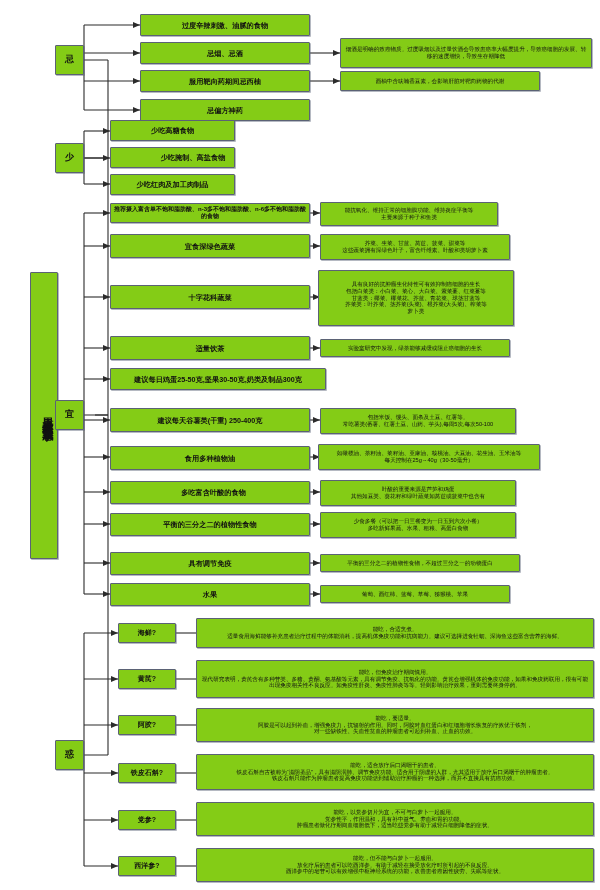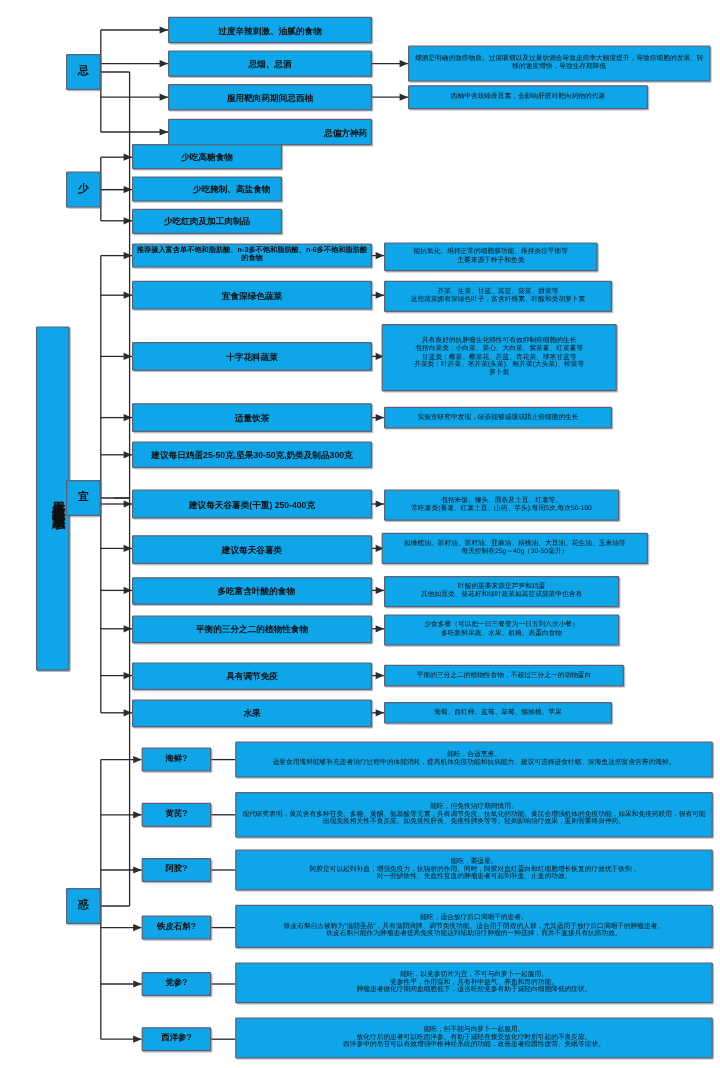--- a/index.html
+++ b/index.html
@@ -1,18 +1,18 @@
 <!DOCTYPE html>
 <html><head>
 <meta charset="utf-8">
 <style>
   html,body{margin:0;padding:0;background:#ffffff;}
   body{width:600px;height:890px;position:relative;font-family:"Liberation Sans","DejaVu Sans",sans-serif;color:#111;overflow:hidden;}
   #canvas{position:absolute;inset:0;width:600px;height:890px;}
-  .node{position:absolute;box-sizing:border-box;background:#0ea5e9;border:1px solid #5b6275;
+  .node{position:absolute;box-sizing:border-box;background:#84cc16;border:1px solid #5b6275;
         display:flex;align-items:center;justify-content:center;text-align:center;
         line-height:1.25;padding:2px 3px;border-radius:1px;
         box-shadow:1px 1px 0 rgba(90,100,120,.45);}
   .node span{display:block;width:100%;}
   .root{writing-mode:vertical-rl;text-orientation:upright;letter-spacing:1px;font-size:11px;font-weight:bold;}
   .branch{font-size:9px;font-weight:bold;}
   .lvl1{font-size:7.2px;font-weight:bold;}
   .lvl1.small{font-size:6px;}
   .lvl2{font-size:5.6px;}
   .qnode{font-size:7px;font-weight:bold;}
@@ -152,21 +152,21 @@
 
 <div class="node lvl1" style="left:140px;top:14px;width:170px;height:22px;">
   <span>过度辛辣刺激、油腻的食物</span>
   </div>
 <div class="node lvl1" style="left:140px;top:42px;width:170px;height:22px;align-items:center;">
   <span>忌烟、忌酒</span>
   </div>
 <div class="node lvl1" style="left:140px;top:70px;width:170px;height:22px;">
   <span>服用靶向药期间忌西柚</span>
   </div>
-<div class="node lvl1" style="left:140px;top:99px;width:170px;height:22px;text-align:right;">
+<div class="node lvl1" style="left:140px;top:99px;width:170px;height:22px;">
   <span>忌偏方神药</span>
   </div>
 
 <div class="node lvl2" style="left:340px;top:38px;width:252px;height:30px;white-space:pre-line;">
   <span>烟酒是明确的致癌物质。过度吸烟以及过量饮酒会导致患癌率大幅度提升，导致癌细胞的发展、转移的速度增快，导致生存期降低</span></div>
 <div class="node lvl2" style="left:340px;top:71px;width:200px;height:20px;white-space:pre-line;">
   <span>西柚中含呋喃香豆素，会影响肝脏对靶向药物的代谢</span></div>
 
 <div class="node lvl1" style="left:110px;top:120px;width:125px;height:21px;">
   <span>少吃高糖食物</span>
@@ -183,28 +183,28 @@
   </div>
 <div class="node lvl1" style="left:110px;top:234px;width:200px;height:24px;">
   <span>宜食深绿色蔬菜</span>
   </div>
 <div class="node lvl1" style="left:110px;top:285px;width:200px;height:24px;">
   <span>十字花科蔬菜</span>
   </div>
 <div class="node lvl1" style="left:110px;top:336px;width:200px;height:24px;">
   <span>适量饮茶</span>
   </div>
-<div class="node lvl1" style="left:110px;top:368px;width:200px;height:22px;">
+<div class="node lvl1" style="left:110px;top:368px;width:216px;height:22px;">
   <span>建议每日鸡蛋25-50克,坚果30-50克,奶类及制品300克</span>
   </div>
 <div class="node lvl1" style="left:110px;top:408px;width:200px;height:24px;">
   <span>建议每天谷薯类(干重) 250-400克</span>
   </div>
 <div class="node lvl1" style="left:110px;top:446px;width:200px;height:24px;">
-  <span>建议每天谷薯类</span>
+  <span>食用多种植物油</span>
   </div>
 <div class="node lvl1" style="left:110px;top:481px;width:200px;height:23px;padding-left:10px;">
   <span>多吃富含叶酸的食物</span>
   </div>
 <div class="node lvl1" style="left:110px;top:513px;width:200px;height:23px;">
   <span>平衡的三分之二的植物性食物</span>
   </div>
 <div class="node lvl1" style="left:110px;top:552px;width:200px;height:23px;">
   <span>具有调节免疫</span>
   </div>

